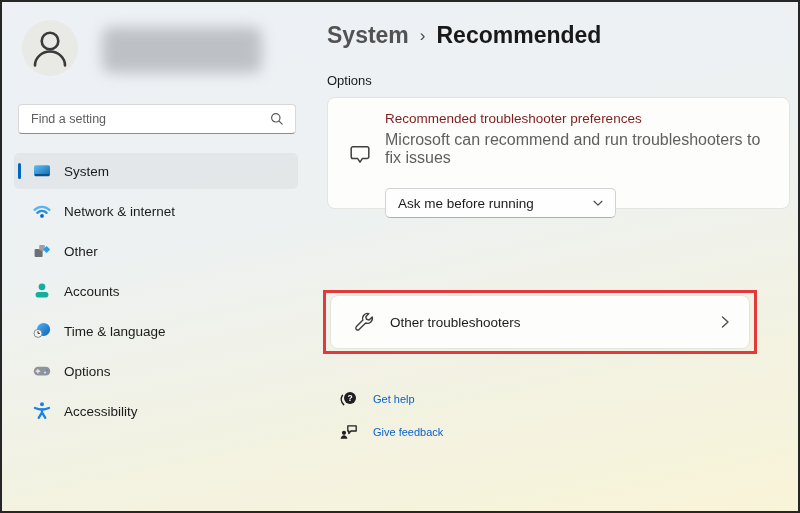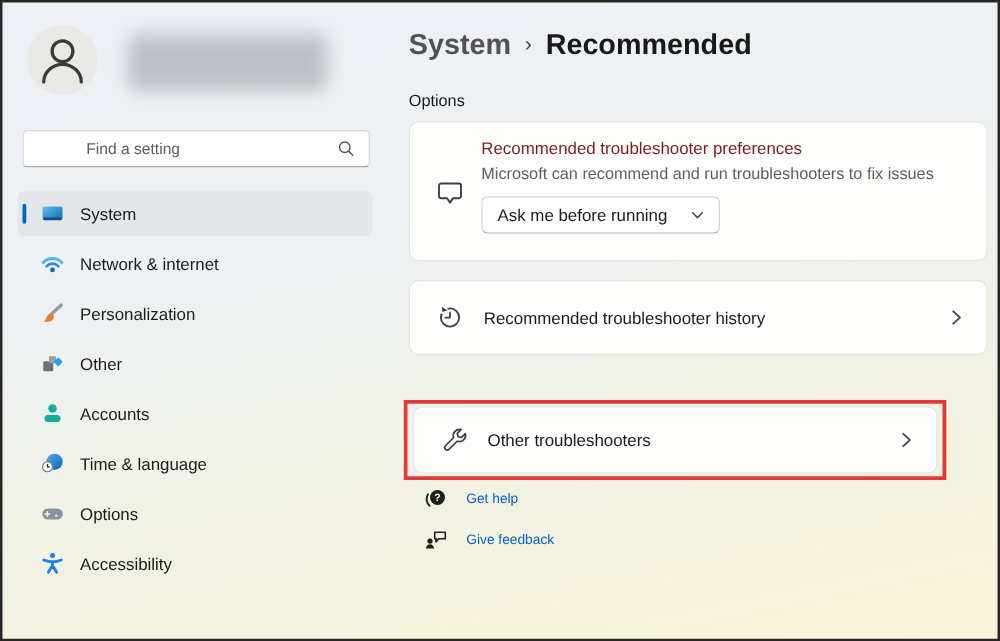--- a/index.html
+++ b/index.html
@@ -21,21 +21,21 @@
     position:absolute; left:100px; top:25px; width:160px; height:46px;
     background:#b2b6bb; border-radius:9px; filter:blur(7px); opacity:.8;
   }
   .searchbox{
     position:absolute; left:16px; top:102px; width:278px; height:30px;
     background:#fff; border:1px solid #d8d8d8; border-bottom-color:#8e8e8e;
     border-radius:4px; display:flex; align-items:center; padding:0 10px 0 12px;
   }
   .search-input{
     flex:1; border:none; outline:none; background:transparent;
-    font-family:"Liberation Sans",sans-serif; font-size:12.5px; color:#1b1b1b;margin-left:38px;
+    font-family:"Liberation Sans",sans-serif; font-size:12.5px; color:#1b1b1b;
   }
   .search-input::placeholder{ color:#5d5d5d; }
 
   .nav{ position:absolute; left:12px; top:151px; width:284px; }
   .nav-item{
     position:relative; height:36px; margin-bottom:4px; border-radius:5px;
     display:flex; align-items:center; padding-left:18px; cursor:default;
   }
   .nav-item.selected{ background:rgba(0,0,0,0.04); }
   .indicator{
@@ -56,37 +56,37 @@
 
   .options-label{ position:absolute; left:325px; top:71px; font-size:13px; font-weight:400; color:#191919; }
 
   .card{
     position:absolute; background:#fdfdfb; border:1px solid #e4e4e1; border-radius:8px;
   }
   .card-pref{ left:325px; top:95px; width:463px; height:112px; }
   .pref-icon{ position:absolute; left:21px; top:46px; width:22px; height:22px; }
   .pref-body{ position:absolute; left:57px; top:13px; right:12px; }
   .pref-title{ font-size:13.5px; color:#7f1d1d; }
-  .pref-desc{ font-size:13px; color:#5f5f5f; margin-top:5px; }
+  .pref-desc{ font-size:16px; color:#5f5f5f; margin-top:5px; }
   .dropdown{
-    margin-top:11px; width:191px; height:30px; background:#fefefe;
+    margin-top:21px; width:231px; height:30px; background:#fefefe;
     border:1px solid #d2d2d2; border-bottom-color:#aeaeae; border-radius:5px;
     display:flex; align-items:center; justify-content:space-between;
     padding:0 10px 0 12px; font-size:13.5px; color:#1b1b1b; cursor:default;
   }
 
   .card-row{ display:flex; align-items:center; }
   .card-history{ left:325px; top:222px; width:463px; height:60px; }
   .row-icon{ margin-left:21px; width:22px; height:22px; flex:0 0 22px; }
   .row-label{ margin-left:16px; font-size:13.5px; color:#1b1b1b; }
   .row-chevron{ margin-left:auto; margin-right:16px; width:16px; height:16px; }
 
   .red-box{
     position:absolute; left:321px; top:288px; width:434px; height:64px;
-    border:3px solid #e23a3c; padding:2px 4px;margin-top:30px;
+    border:3px solid #e23a3c; padding:2px 4px;
   }
   .card-other{
     position:relative; width:100%; height:100%;
     background:#fdfdfb; border:1px solid #e4e4e1; border-radius:8px;
   }
 
   .links{ position:absolute; left:337px; top:386px; }
   .link-row{ display:flex; align-items:center; height:22px; margin-bottom:11px; cursor:pointer; }
   .link-icon{ width:20px; height:20px; flex:0 0 20px; }
   .link-text{ margin-left:14px; font-size:11px; color:#0a61c9; }
@@ -132,27 +132,20 @@
 
     <div class="nav-item">
       <svg class="nav-icon" viewBox="0 0 20 20">
         <path d="M2.6 8.9 A10.4 10.4 0 0 1 17.4 8.9" fill="none" stroke="#54b5f0" stroke-width="2.3" stroke-linecap="round"></path>
         <path d="M5.4 11.9 A6.4 6.4 0 0 1 14.6 11.9" fill="none" stroke="#2b90dc" stroke-width="2.3" stroke-linecap="round"></path>
         <circle cx="10" cy="14.9" r="1.9" fill="#0f67b8"></circle>
       </svg>
       <span class="nav-label">Network &amp; internet</span>
     </div>
 
-    <div class="nav-item">
-      <svg class="nav-icon" viewBox="0 0 20 20">
-        <line x1="16.9" y1="3.1" x2="9" y2="10.4" stroke="#97979c" stroke-width="2.7" stroke-linecap="round"></line>
-        <path d="M10 10.1 c-2.3-.7-4.4.7-5 3.1 -.3 1.3-1 2.3-2 3 2.7.6 6.5.3 7.7-2.3 .6-1.3.5-2.9-.7-3.8 z" fill="#e87f2e"></path>
-      </svg>
-      <span class="nav-label">Personalization</span>
-    </div>
 
     <div class="nav-item">
       <svg class="nav-icon" viewBox="0 0 20 20">
         <rect x="2.6" y="8" width="8" height="8" rx="1" fill="#6b7075"></rect>
         <rect x="7.2" y="4" width="5.6" height="5.6" rx="0.8" fill="#9aa0a6"></rect>
         <rect x="12" y="5.9" width="5.2" height="5.2" rx="0.8" transform="rotate(45 14.6 8.5)" fill="#2f9be8"></rect>
       </svg>
       <span class="nav-label">Other</span>
     </div>
 
@@ -217,32 +210,20 @@
       <div class="pref-desc">Microsoft can recommend and run troubleshooters to fix issues</div>
       <div class="dropdown">
         <span>Ask me before running</span>
         <svg width="14" height="14" viewBox="0 0 16 16">
           <path d="M3.5 6 L8 10.4 L12.5 6" fill="none" stroke="#454545" stroke-width="1.3" stroke-linecap="round" stroke-linejoin="round"></path>
         </svg>
       </div>
     </div>
   </div>
 
-  <div class="card card-row card-history">
-    <svg class="row-icon" viewBox="0 0 22 22">
-      <circle cx="11" cy="11" r="7.3" fill="none" stroke="#3f3f3f" stroke-width="1.5"></circle>
-      <path d="M11 11 L1.5 6.5 L8 0.8 z" fill="#fdfdfb"></path>
-      <path d="M4.4 2.4 l0.6 4.2 4-1.3 z" fill="#3f3f3f"></path>
-      <path d="M11 6.9 V11 H7.3" fill="none" stroke="#3f3f3f" stroke-width="1.4" stroke-linecap="round" stroke-linejoin="round"></path>
-    </svg>
-    <span class="row-label">Recommended troubleshooter history</span>
-    <svg class="row-chevron" viewBox="0 0 16 16">
-      <path d="M5.5 3 L11 8 L5.5 13" fill="none" stroke="#4f4f4f" stroke-width="1.4" stroke-linecap="round" stroke-linejoin="round"></path>
-    </svg>
-  </div>
 
   <div class="red-box">
     <div class="card-row card-other">
       <svg class="row-icon" viewBox="0 0 22 22">
         <path d="M10.9 9 a5 5 0 0 1 6-6.4 L13.8 5.7 l.7 2.6 2.6.7 3.1-3.1 a5 5 0 0 1 -6.5 6.1 L7 18.6 a2 2 0 0 1 -2.8-2.8 z" fill="none" stroke="#3f3f3f" stroke-width="1.4" stroke-linejoin="round"></path>
       </svg>
       <span class="row-label">Other troubleshooters</span>
       <svg class="row-chevron" viewBox="0 0 16 16">
         <path d="M5.5 3 L11 8 L5.5 13" fill="none" stroke="#4f4f4f" stroke-width="1.4" stroke-linecap="round" stroke-linejoin="round"></path>
       </svg>

